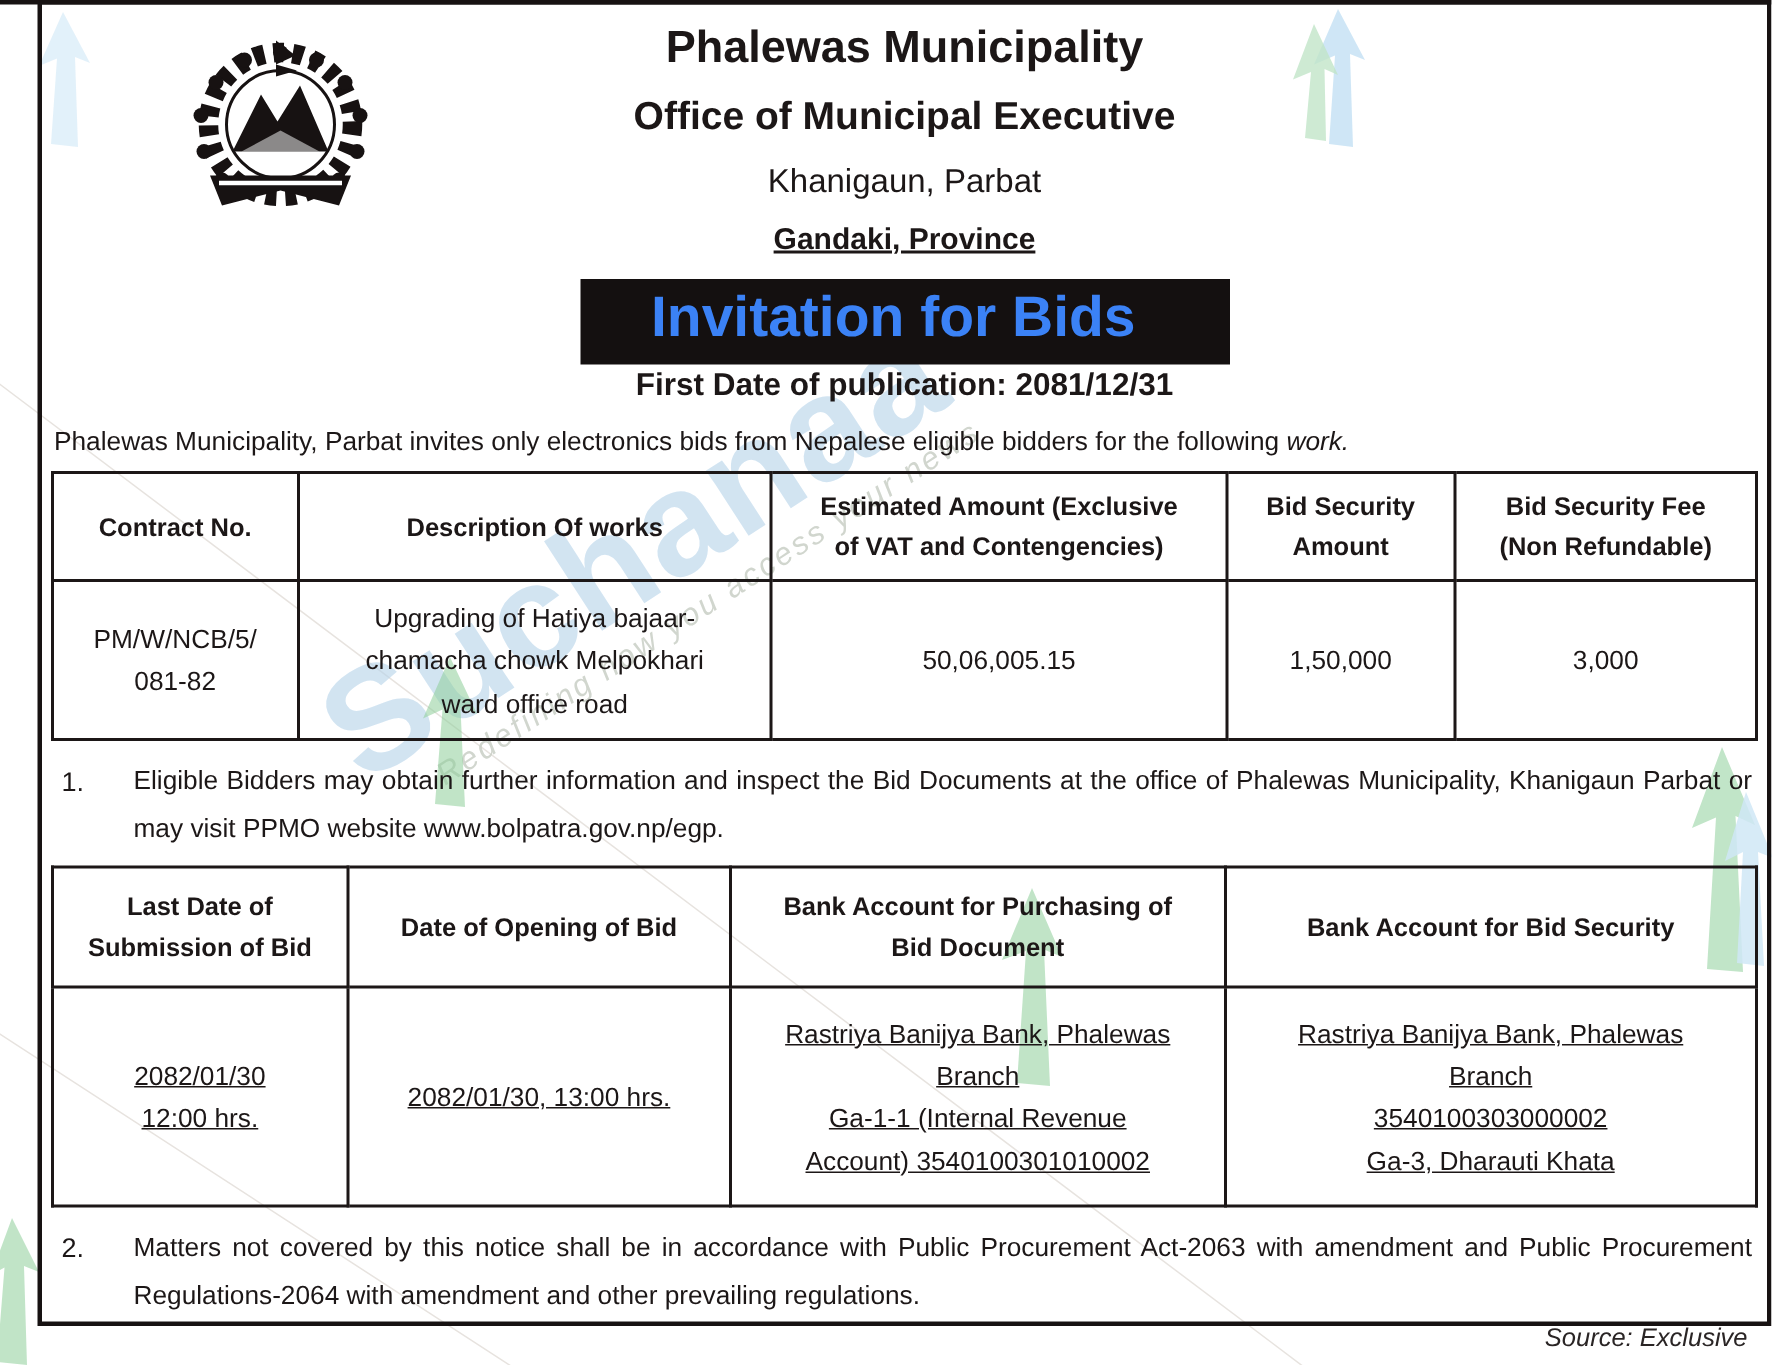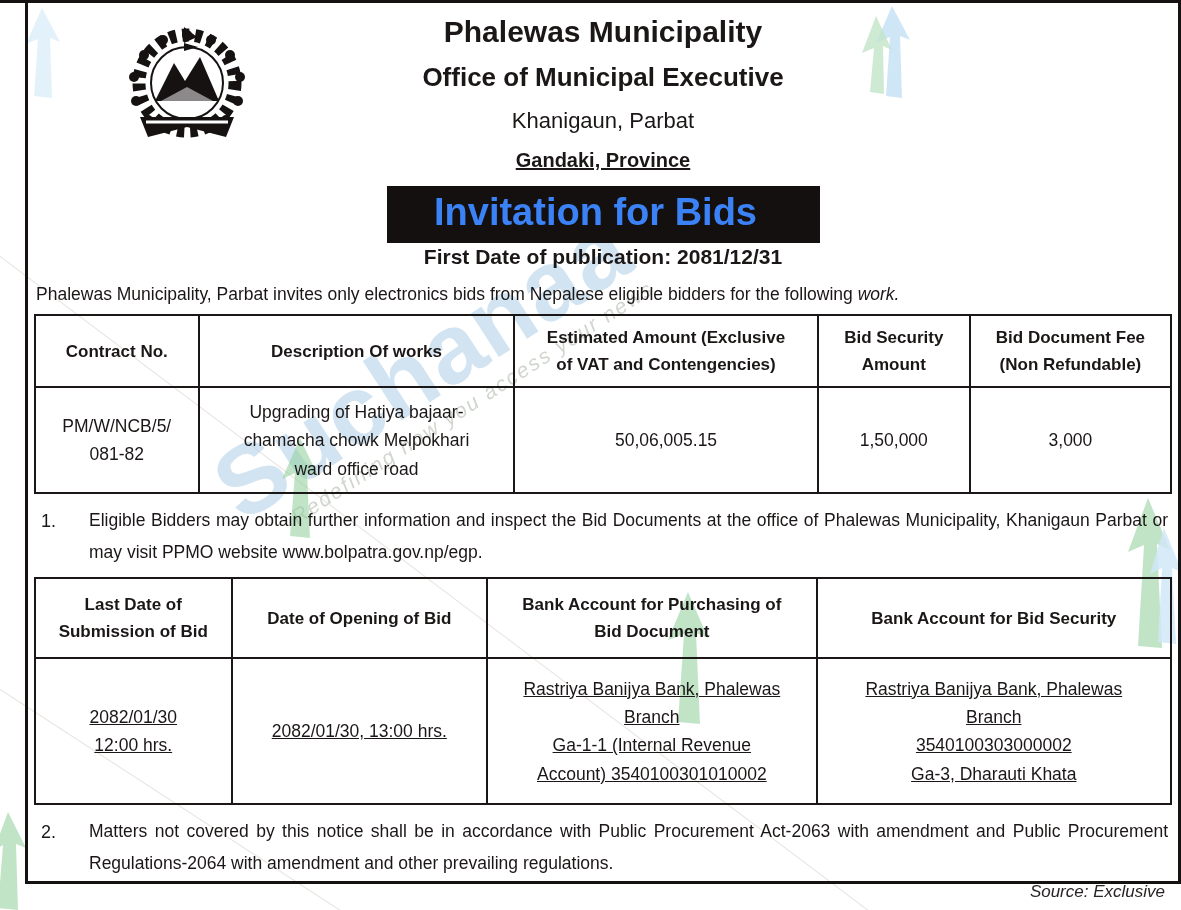--- a/index.html
+++ b/index.html
@@ -160,21 +160,21 @@
           <col style="width:17.7%">
       </colgroup>
       <tbody>
           <tr>
         <th class="pre">Contract No.</th>
         <th class="pre">Description Of works</th>
         <th class="pre">Estimated Amount (Exclusive
 of VAT and Contengencies)</th>
         <th class="pre">Bid Security
 Amount</th>
-        <th class="pre">Bid Document Fee
+        <th class="pre">Bid Security Fee
 (Non Refundable)</th>
       </tr>
       <tr>
         <td class="pre">PM/W/NCB/5/
 081-82</td>
         <td class="pre">Upgrading of Hatiya bajaar-
 chamacha chowk Melpokhari
 ward office road</td>
         <td>50,06,005.15</td>
         <td>1,50,000</td>

